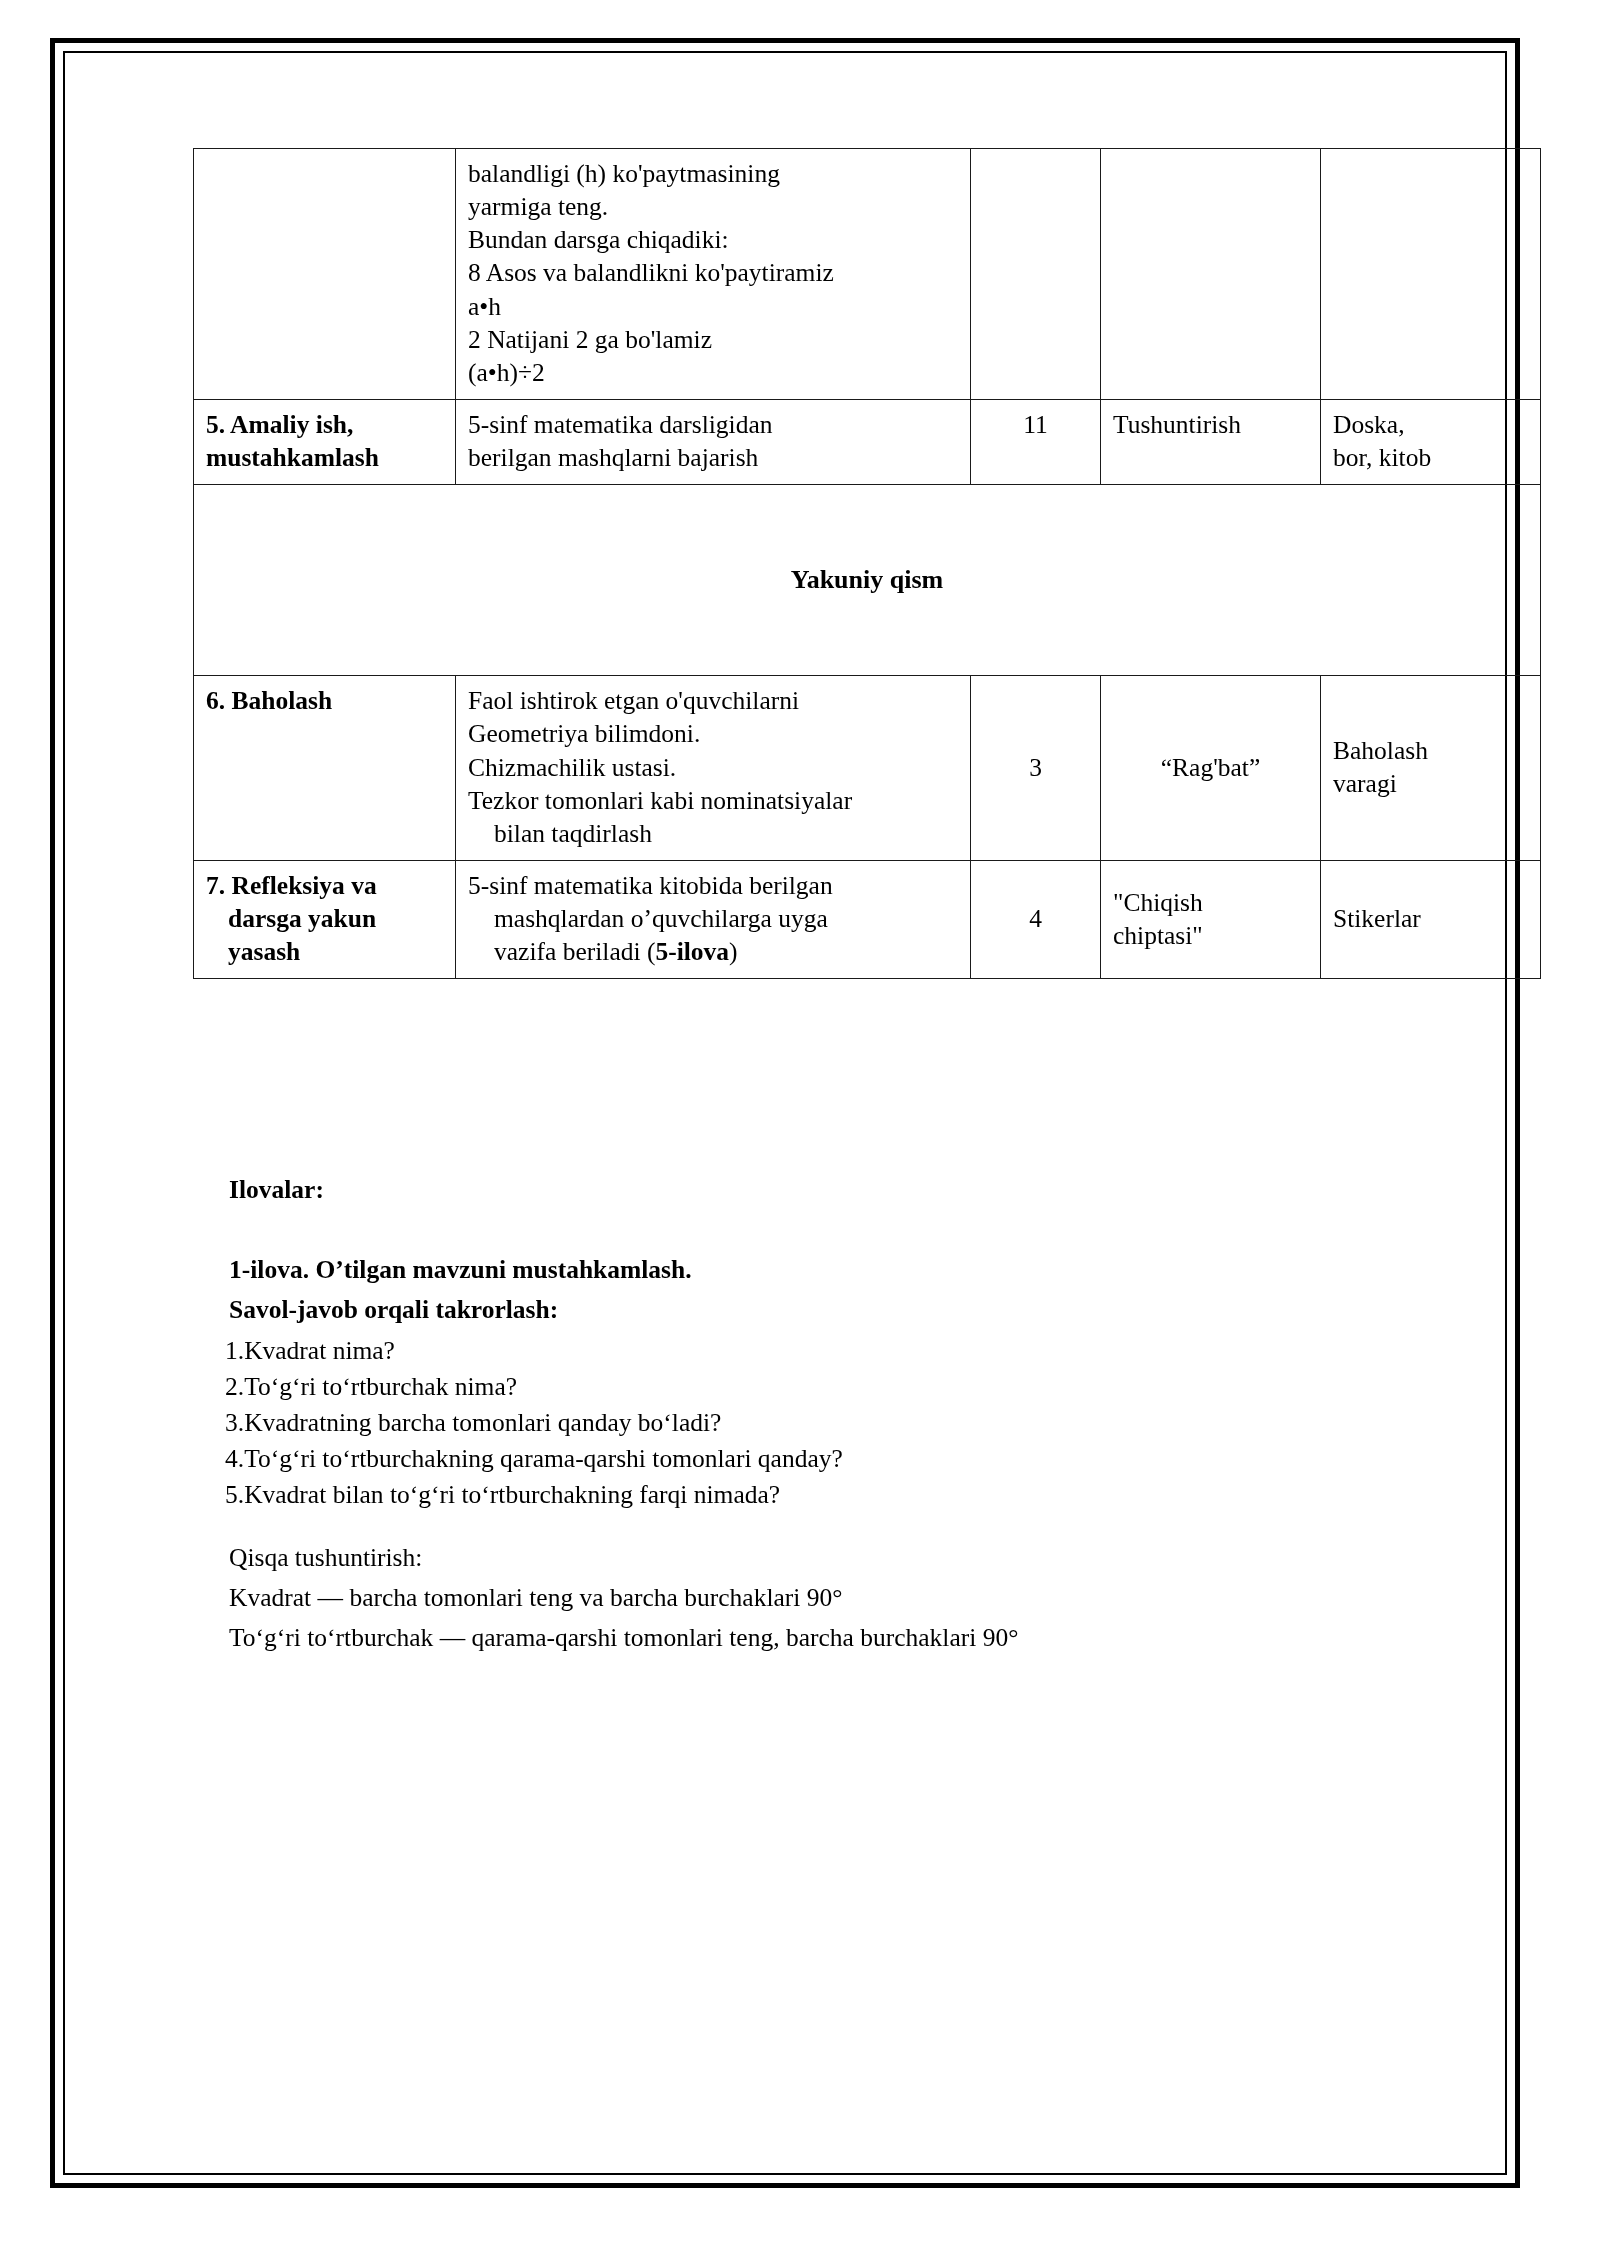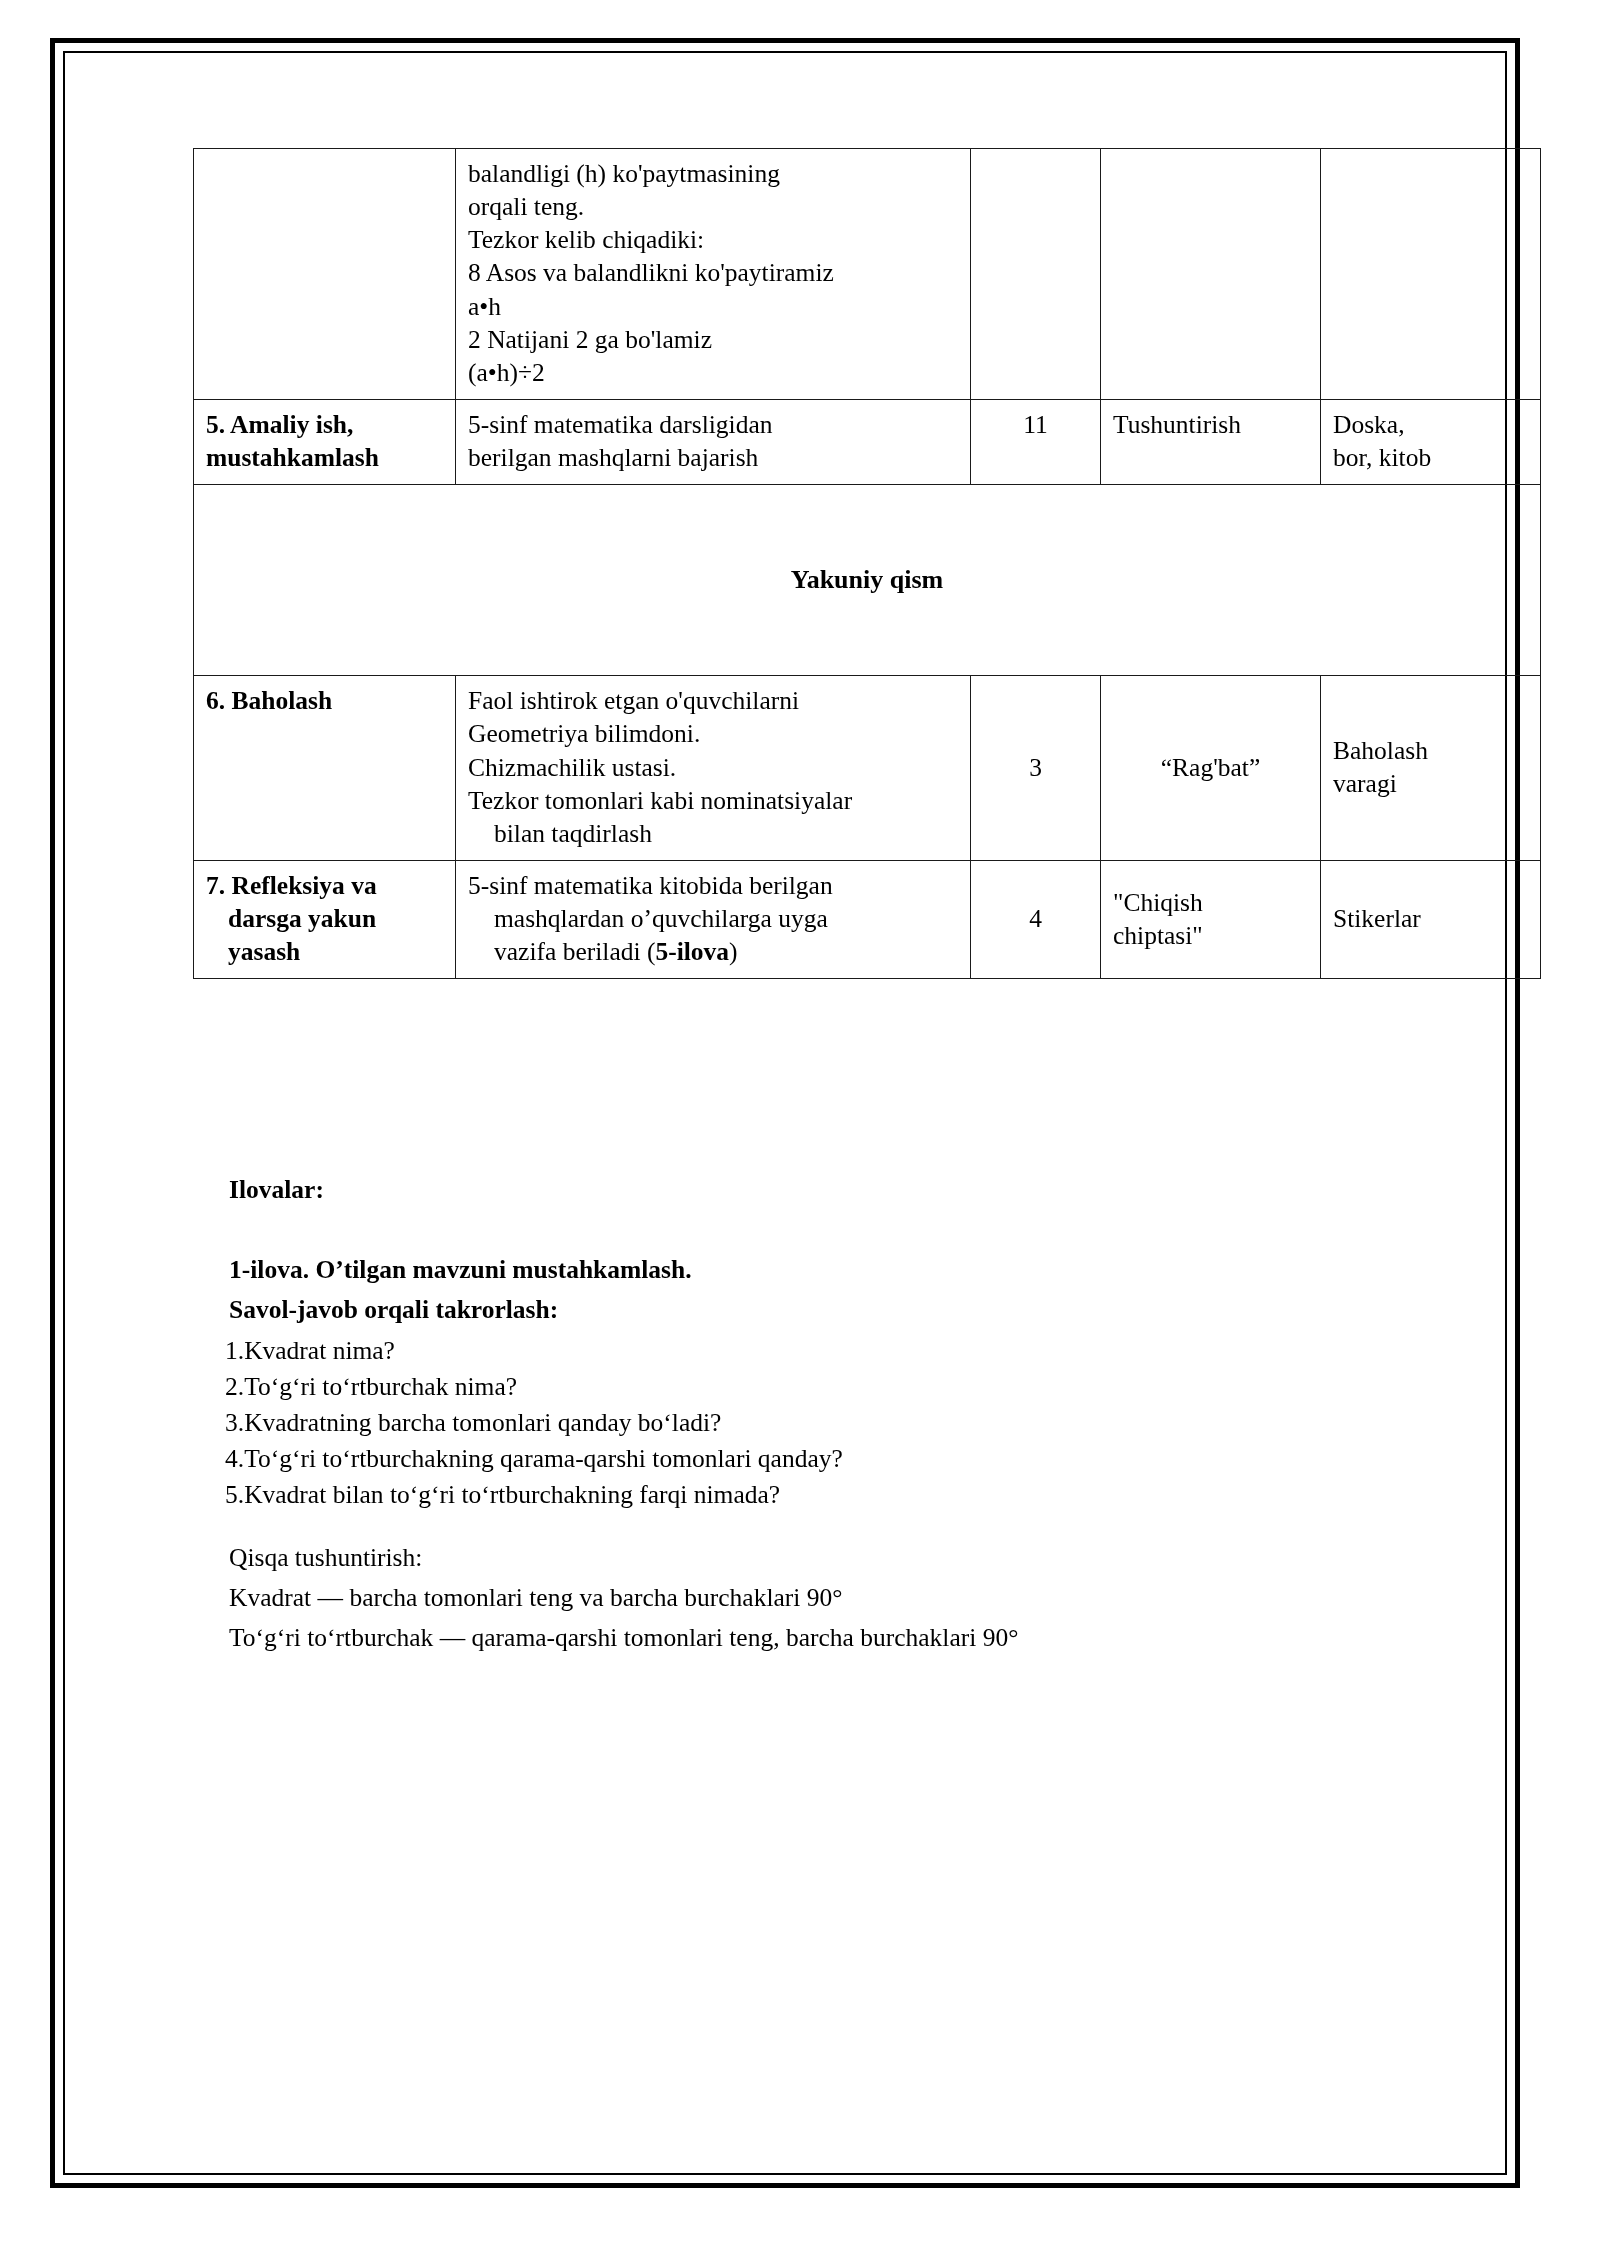--- a/index.html
+++ b/index.html
@@ -127,22 +127,22 @@
       <col class="col-time">
       <col class="col-method">
       <col class="col-tools">
     </colgroup>
     <tbody>
 
       <tr>
         <td class="stage-cell"></td>
         <td>
           <span class="line">balandligi (h) ko'paytmasining</span>
-          <span class="line">orqali teng.</span>
-          <span class="line">Tezkor kelib chiqadiki:</span>
+          <span class="line">yarmiga teng.</span>
+          <span class="line">Bundan darsga chiqadiki:</span>
           <span class="line">8 Asos va balandlikni ko'paytiramiz</span>
           <span class="line">a•h</span>
           <span class="line">2 Natijani 2 ga bo'lamiz</span>
           <span class="line">(a•h)÷2</span>
         </td>
         <td class="center"></td>
         <td class="center"></td>
         <td class="center"></td>
       </tr>
 

